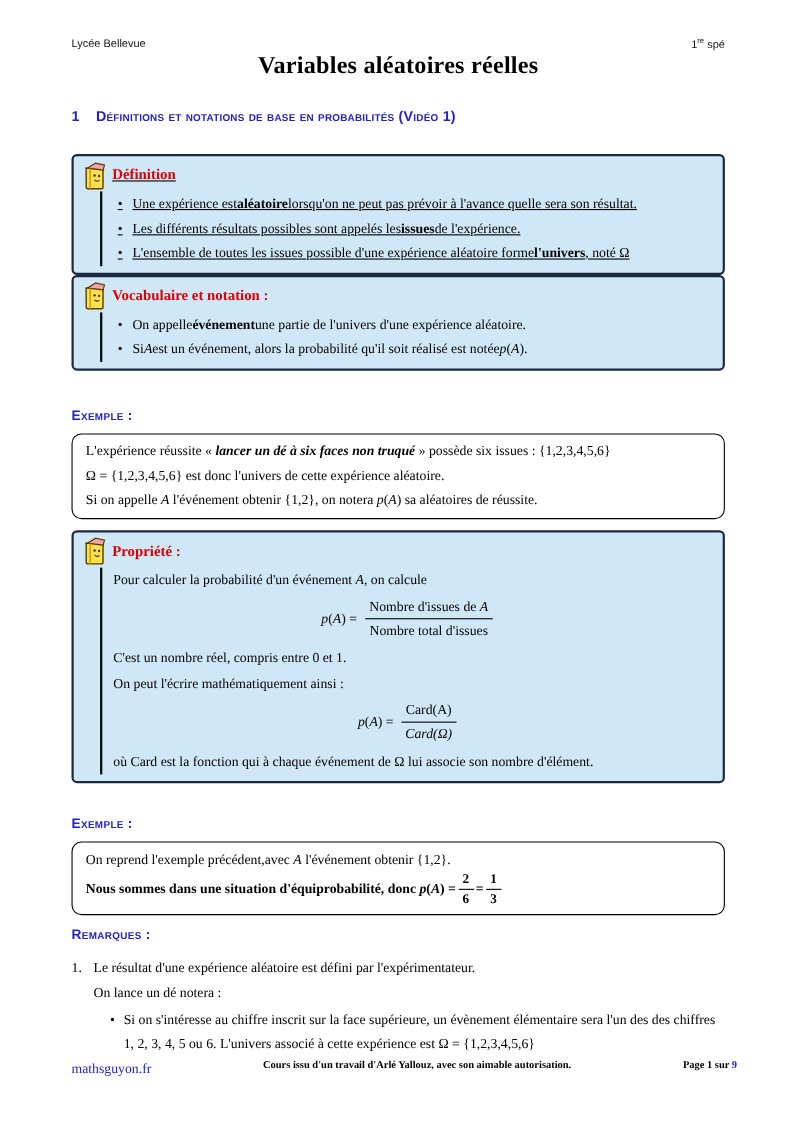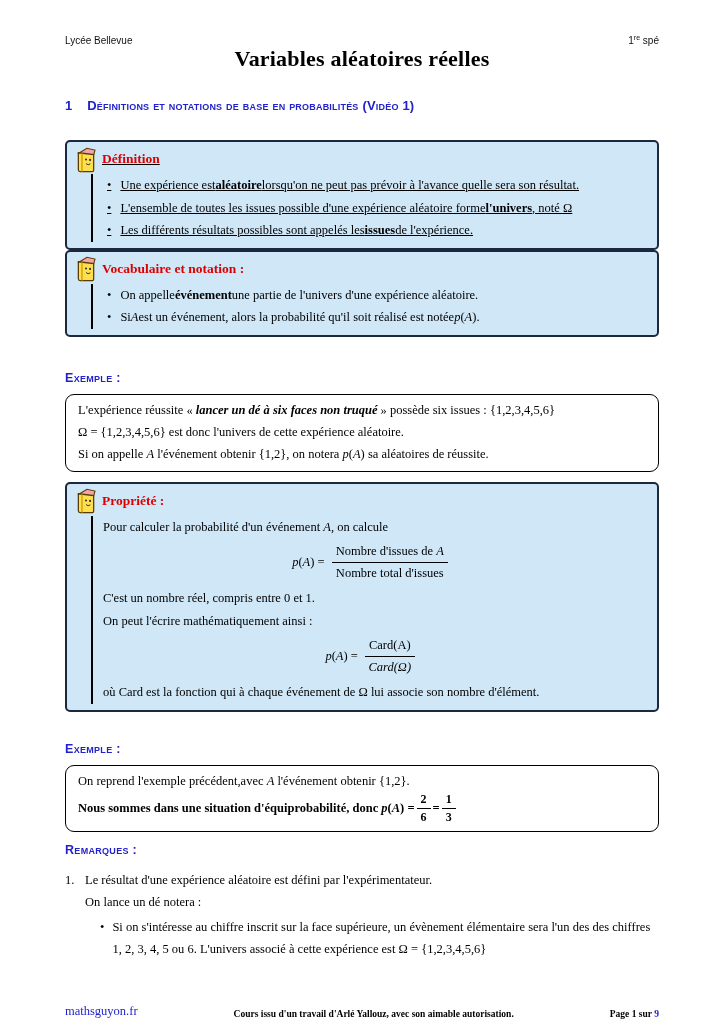--- a/index.html
+++ b/index.html
@@ -89,29 +89,29 @@
   .remark-item{margin-top:12px;display:flex;font-size:12.5px;line-height:22px;}
   .remark-num{width:20px;flex:none;}
   .remark-bullet{display:flex;margin-top:3px;}
   .remark-bullet::before{content:"\2022";margin:0 8px 0 15px;flex:none;}
 
   .bold,.b{font-weight:bold;}
   .italic,.i{font-style:italic;}
 
   
   .doc-footer{
-    position:absolute;left:65px;right:65px;top:964px;
-    display:flex;justify-content:space-between;align-items:flex-end;
+    position:absolute;left:65px;right:54px;top:964px;
+    display:flex;justify-content:space-between;align-items:flex-start;
   }
   .footer-left{
     color:var(--heading-blue);font-size:12.5px;text-decoration:none;
     font-family:"Liberation Serif",serif;
   }
   .footer-center{font-size:9.5px;font-weight:bold;}
-  .footer-right{font-size:9.5px;font-weight:bold;margin-top:45px;}
+  .footer-right{font-size:9.5px;font-weight:bold;}
   .footer-right .page-total{color:var(--heading-blue);}
 
   
   .book-icon{flex:none;}
 </style>
 </head>
 <body>
 
 <div class="page">
   <div class="content">
@@ -140,28 +140,28 @@
         </svg>
         <span class="box-title">Définition</span>
       </div>
       <div class="box-body">
         <div class="bullet">
             <span>Une expérience est </span>
             <span class="b">aléatoire</span>
             <span> lorsqu'on ne peut pas prévoir à l'avance quelle sera son résultat.</span>
           </div>
         <div class="bullet">
+            <span>Les différents résultats possibles sont appelés les </span>
+            <span class="b">issues</span>
+            <span> de l'expérience.</span>
+          </div>
+        <div class="bullet">
             <span>L'ensemble de toutes les issues possible d'une expérience aléatoire forme </span>
             <span class="b">l'univers</span>
             <span>, noté Ω</span>
-          </div>
-        <div class="bullet">
-            <span>Les différents résultats possibles sont appelés les </span>
-            <span class="b">issues</span>
-            <span> de l'expérience.</span>
           </div>
       </div>
     </div>
 
     <div class="info-box box-vocab">
       <div class="box-title-row">
         <svg class="book-icon" width="22" height="27" viewBox="0 0 24 30">
           <path d="M4 8 L13 2.5 L22 4.5 L20.5 10 Z" fill="#f2a3ac" stroke="#5a3b00" stroke-width="1.2"></path>
           <path d="M3.5 7.5 L20.5 9.5 L20.5 27 Q20.5 28.5 19 28.5 L5.5 28.5 Q3.5 28.5 3.5 26.5 Z" fill="#ffdf4d" stroke="#5a3b00" stroke-width="1.4"></path>
           <path d="M7.5 8 L7.5 28.5" stroke="#c89a00" stroke-width="1.4" fill="none"></path>

